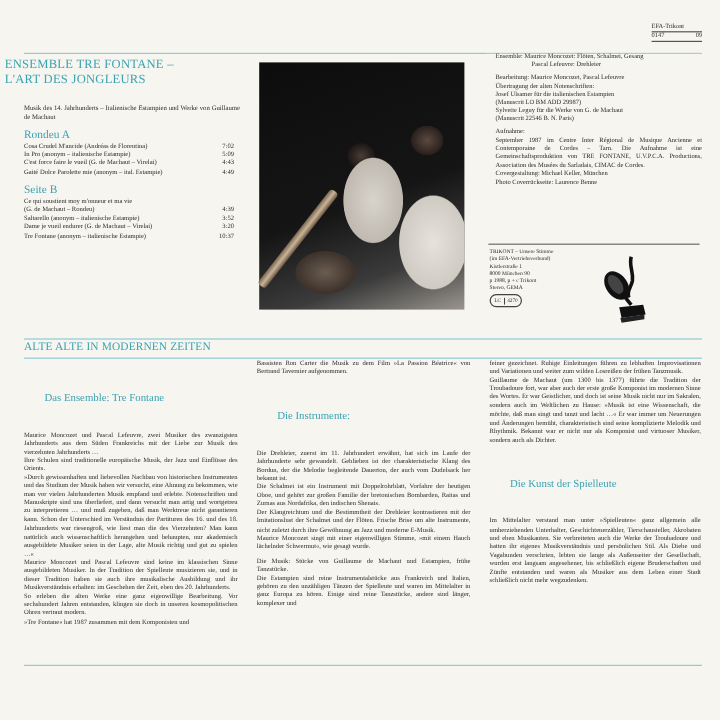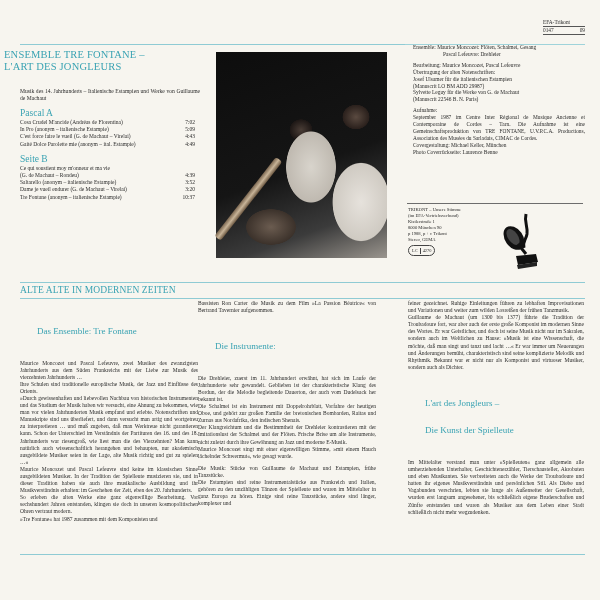--- a/index.html
+++ b/index.html
@@ -56,21 +56,21 @@
   .lc-badge .num { padding:0 2px; }
 
   .logo { left:500px; top:212px; width:50px; height:58px; }
 
   
   .section-title { left:20px; top:285px; font-size:9.5px; color:#3aa3b3; letter-spacing:0.1px; }
   .col { position:absolute; font-size:5.5px; line-height:7.1px; text-align:justify; }
   .col p { margin:0; }
   .col h3 { margin:17px; font-weight:normal; font-size:9px; line-height:10.5px; color:#3aa3b3; }
   .col1 { left:20px; top:309px; width:178px; }
-  .col2 { left:198px; top:300px; width:178px; }
+  .col2 { left:214px; top:300px; width:178px; }
   .col3 { left:408px; top:300px; width:176px; }
 </style>
 </head>
 <body>
 
 <div class="abs catalog">
   <div class="row">
       <span>EFA-Trikont</span>
     </div>
   <div class="row">
@@ -82,21 +82,21 @@
 <div class="rule" style="left:20px; top:44px; width:385px;"></div>
 <div class="rule" style="left:405px; top:44px; width:180px; background:#9fd3da;"></div>
 
 <div class="abs title-block">
   <div class="t1">ENSEMBLE TRE FONTANE –</div>
   <div class="t2">L'ART DES JONGLEURS</div>
 </div>
 <div class="abs subtitle">Musik des 14. Jahrhunderts – Italienische Estampien und Werke von Guillaume de Machaut</div>
 
 <div class="abs" style="left:20px; top:108px; width:175px;">
-  <div class="side-head">Pascal A</div>
+  <div class="side-head">Rondeu A</div>
   <div class="track">
       <span>Cosa Crudel M'ancide (Andréas de Florentina)</span>
       <span class="tm">7:02</span>
     </div>
   <div class="track">
       <span>In Pro (anonym – italienische Estampie)</span>
       <span class="tm">5:09</span>
     </div>
   <div class="track">
       <span>C'est force faire le vueil (G. de Machaut – Virelai)</span>
@@ -202,19 +202,18 @@
   <p>Maurice Moncozet singt mit einer eigenwilligen Stimme, »mit einem Hauch lächelnder Schwermut«, wie gesagt wurde.</p>
   <div style="height:5px"></div>
   <p>Die Musik: Stücke von Guillaume de Machaut und Estampien, frühe Tanzstücke.</p>
   <p>Die Estampien sind reine Instrumentalstücke aus Frankreich und Italien, gehören zu den unzähligen Tänzen der Spielleute und waren im Mittelalter in ganz Europa zu hören. Einige sind reine Tanzstücke, andere sind länger, komplexer und</p>
 </div>
 
 <div class="col col3">
   <p>feiner gezeichnet. Ruhige Einleitungen führen zu lebhaften Improvisationen und Variationen und weiter zum wilden Losreißen der frühen Tanzmusik.</p>
   <p>Guillaume de Machaut (um 1300 bis 1377) führte die Tradition der Troubadoure fort, war aber auch der erste große Komponist im modernen Sinne des Wortes. Er war Geistlicher, und doch ist seine Musik nicht nur im Sakralen, sondern auch im Weltlichen zu Hause: »Musik ist eine Wissenschaft, die möchte, daß man singt und tanzt und lacht …« Er war immer um Neuerungen und Änderungen bemüht, charakteristisch sind seine komplizierte Melodik und Rhythmik. Bekannt war er nicht nur als Komponist und virtuoser Musiker, sondern auch als Dichter.</p>
   <div style="height:10px"></div>
-  <h3>L'art des Jongleurs –</h3>
   <h3>Die Kunst der Spielleute</h3>
   <div style="height:6px"></div>
   <p>Im Mittelalter verstand man unter »Spielleuten« ganz allgemein alle umherziehenden Unterhalter, Geschichtenerzähler, Tierschausteller, Akrobaten und eben Musikanten. Sie verbreiteten auch die Werke der Troubadoure und hatten ihr eigenes Musikverständnis und persönlichen Stil. Als Diebe und Vagabunden verschrien, lebten sie lange als Außenseiter der Gesellschaft, wurden erst langsam angesehener, bis schließlich eigene Bruderschaften und Zünfte entstanden und waren als Musiker aus dem Leben einer Stadt schließlich nicht mehr wegzudenken.</p>
 </div>
 
 <div class="rule" style="left:20px; top:554px; width:565px;"></div>
 
 </body></html>

